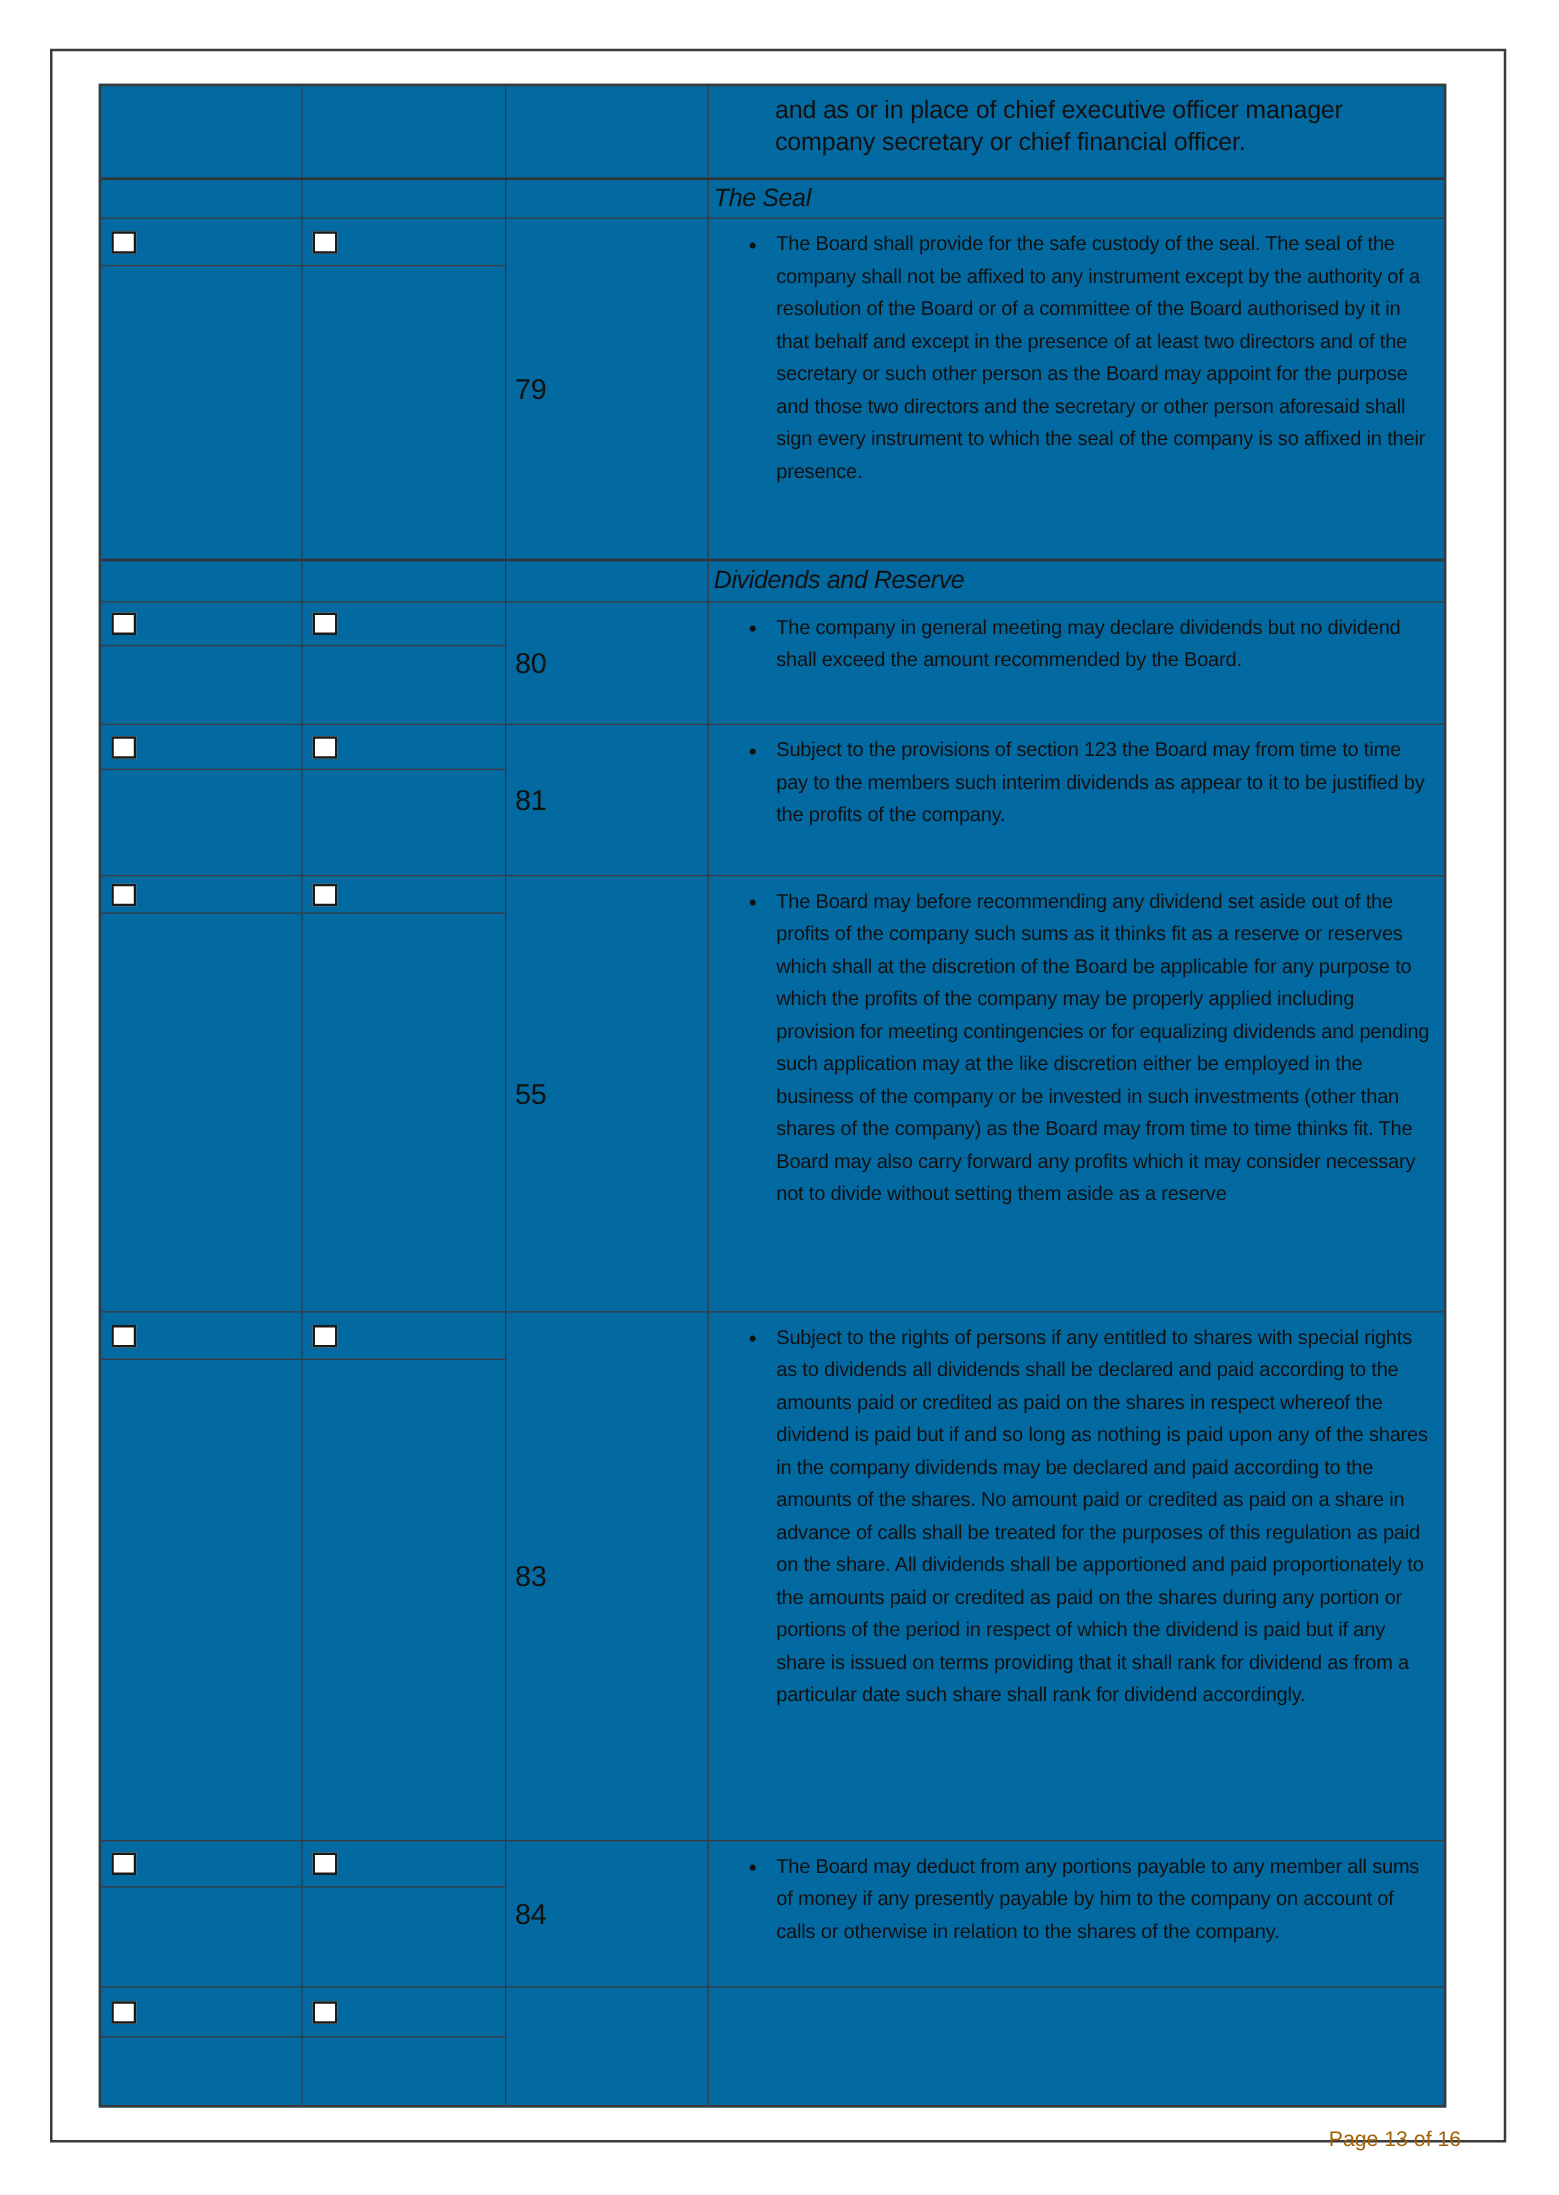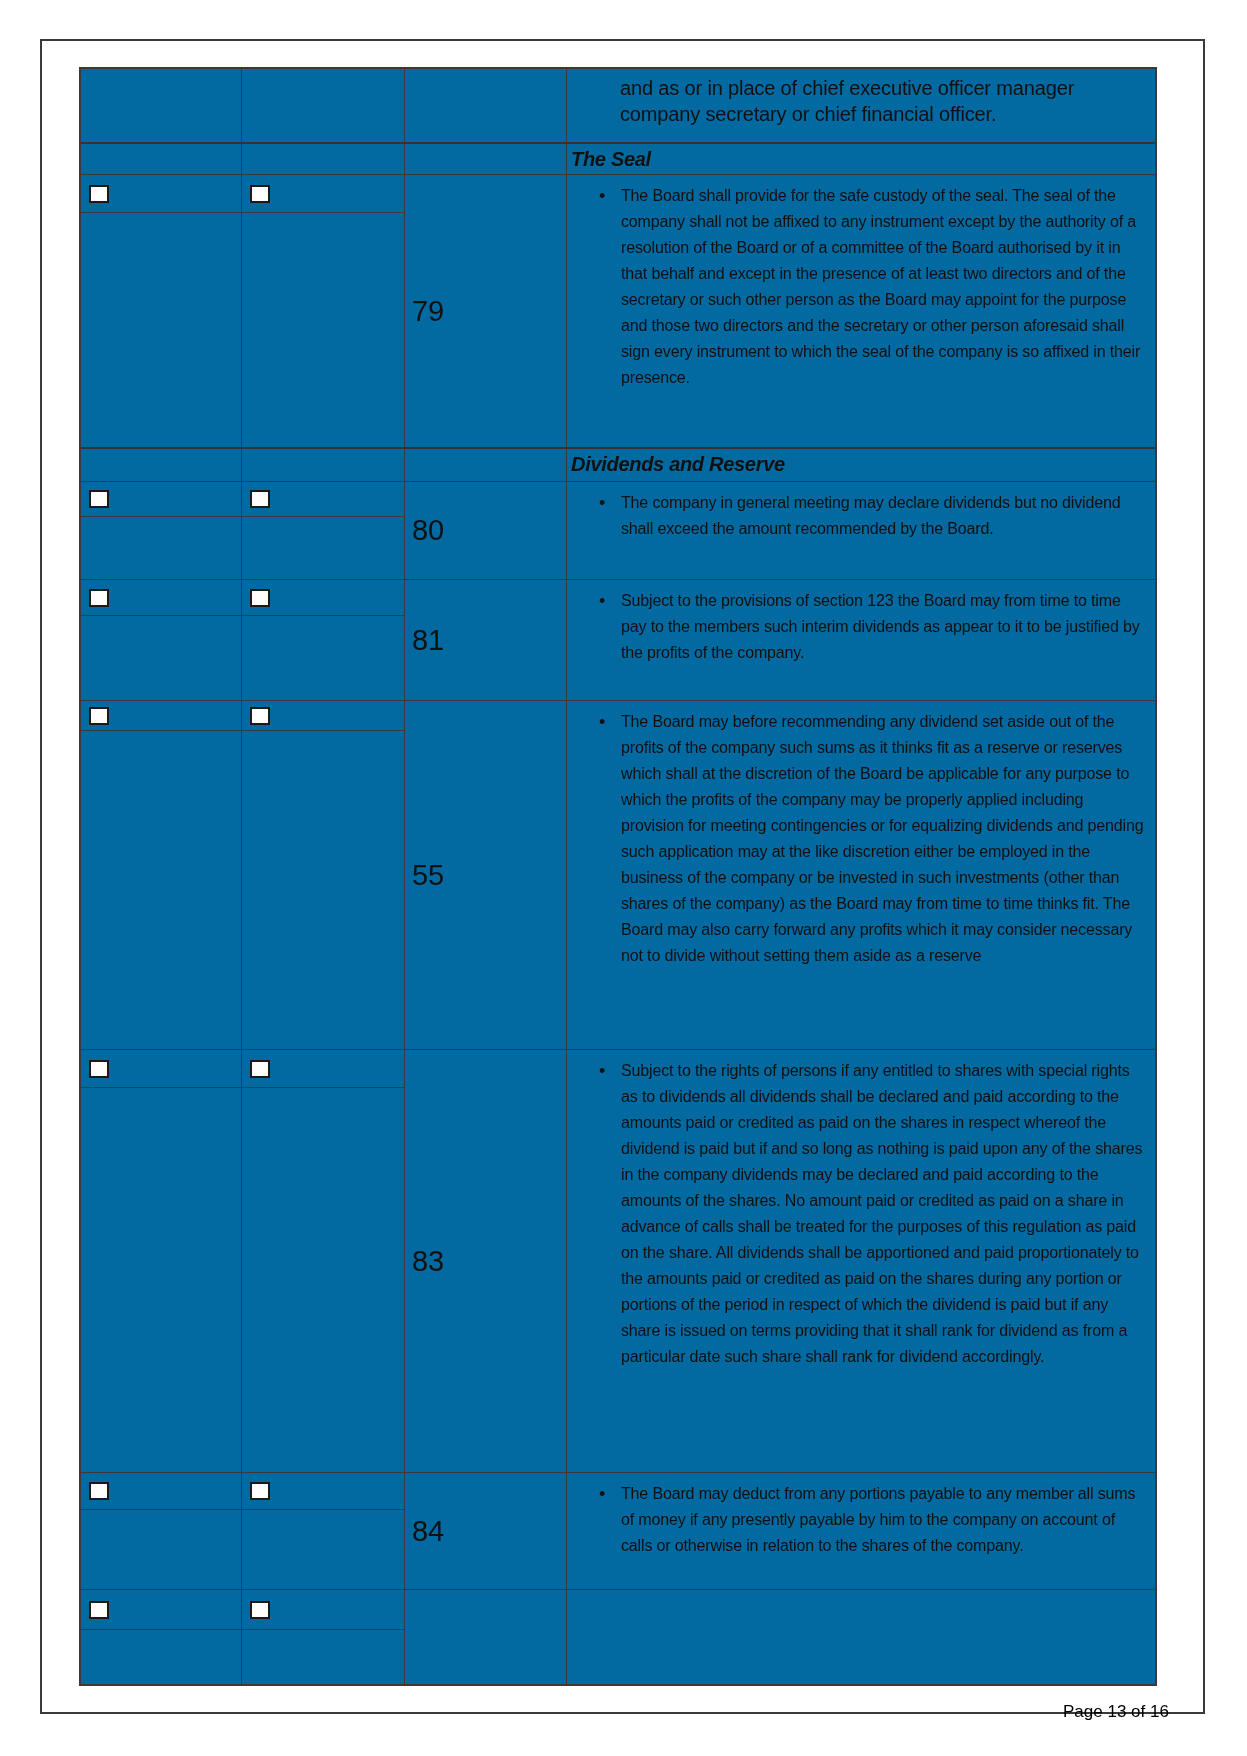--- a/index.html
+++ b/index.html
@@ -30,44 +30,44 @@
   
   .subrow{
     border-bottom:1.5px solid #3a3a3a;display:flex;align-items:center;
     padding-left:8px;box-sizing:border-box;
   }
   .cb{
     width:20px;height:18px;border:2px solid #1a1a1a;box-sizing:border-box;
     background:#fff;display:inline-block;
   }
   .num{
-    font-size:29px;padding-left:7px;letter-spacing:-0.2px;
+    font-size:23px;padding-left:7px;letter-spacing:-0.2px;
   }
   .bullet-text{
     position:relative;margin:0;
     padding:8px 6px 6px 54px;
     font-size:16px;line-height:26px;letter-spacing:-0.15px;
   }
   .bullet-text::before{
     content:"\2022";
     position:absolute;left:32px;top:8px;
     font-size:18px;line-height:26px;
   }
   .cont-text{
     padding:6px 6px 6px 53px;
     font-size:20px;line-height:26px;letter-spacing:-0.15px;
   }
   .section-title{
     padding:2px 18px 2px 4px;
-    font-size:20px;line-height:26px;font-weight:bold;font-style:italic;
+    font-size:20px;line-height:26px;font-weight:normal;font-style:italic;
     letter-spacing:-0.3px;
   }
   .footer{
     position:absolute;top:1702px;left:1063px;
-    font-size:17px;letter-spacing:0;color:#000000;white-space:nowrap;
+    font-size:17px;letter-spacing:0;color:#a16207;white-space:nowrap;
   }
 </style>
 </head>
 <body>
 
 <div class="page-border"></div>
 
 <div class="doc-table">
 
   <div class="row cont" style="min-height:73px">

